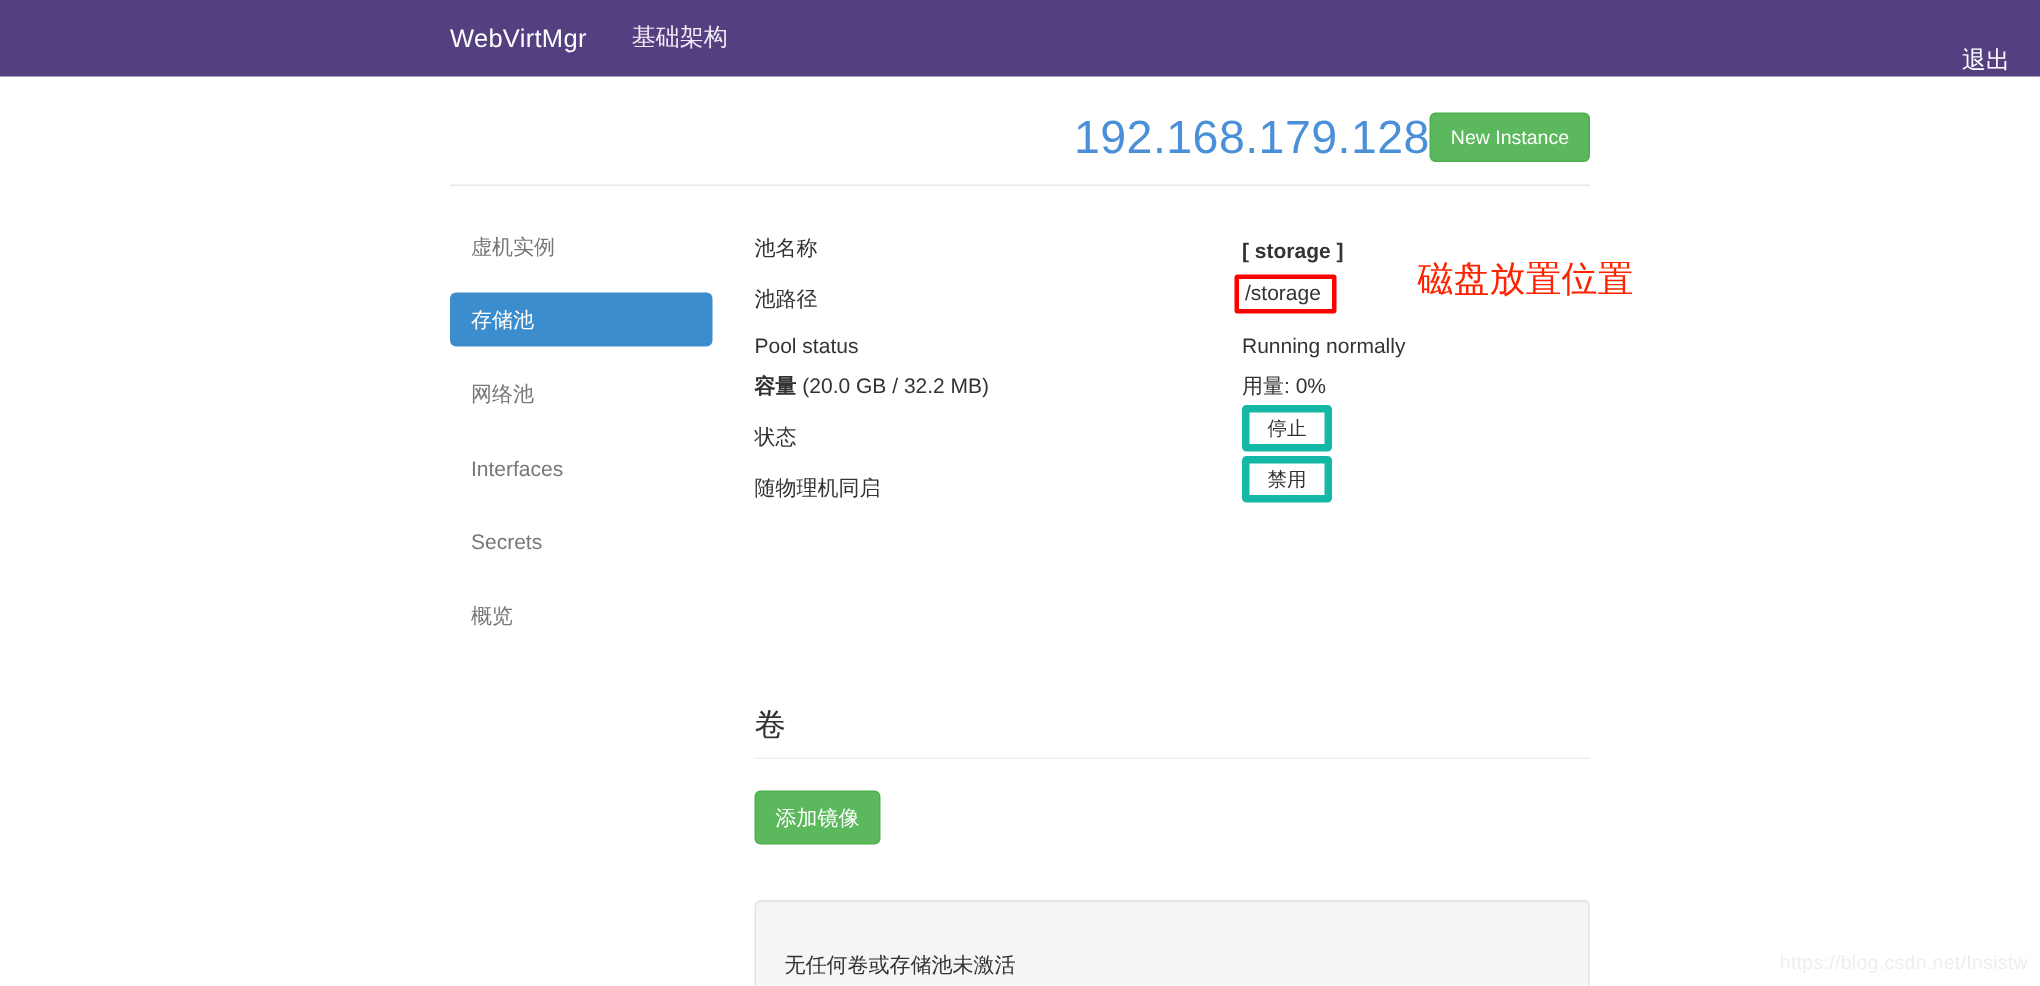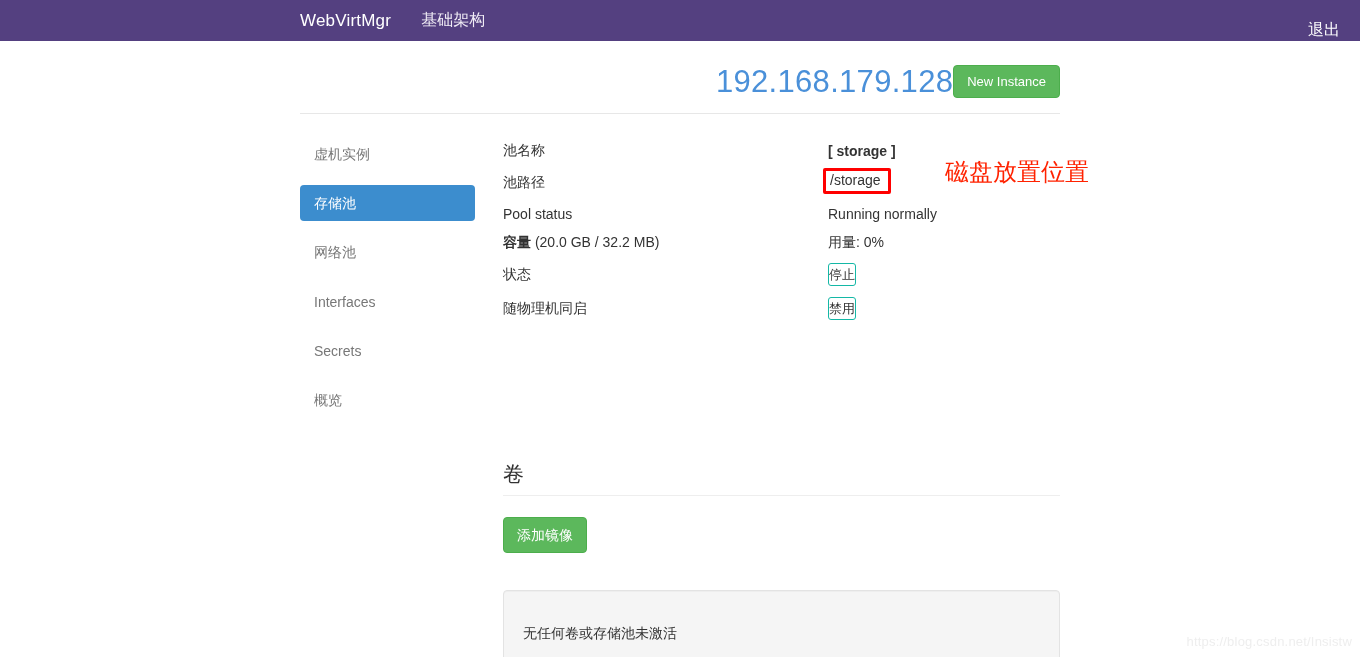--- a/index.html
+++ b/index.html
@@ -11,21 +11,21 @@
     height: 657px;
     background: #ffffff;
     font-family: "Liberation Sans", "DejaVu Sans", sans-serif;
     color: #333333;
     overflow: hidden;
     position: relative;
   }
 
   
   .navbar {
-    height: 41px;
+    height: 51px;
     background: #544080;
     display: flex;
     align-items: center;
     position: relative;
   }
   .navbar-inner {
     width: 760px;
     margin: 0 auto;
     display: flex;
     align-items: center;
@@ -97,23 +97,23 @@
   }
   .btn-success-lg {
     background: #5cb85c;
     border: 1px solid #4cae4c;
     color: #ffffff;
     padding: 10px 13px;
     font-size: 14px;
   }
   .btn-default-xs {
     background: #ffffff;
-    border: 1px solid #14b8a6;
-    color: #333333;
-    padding: 4px 0;
+    border: 5px solid #14b8a6;
+    color: #333333;
+    padding: 4px 12px;
     font-size: 13px;
     border-radius: 3px;
   }
 
   
   .content-row {
     display: flex;
     margin-top: 22px;
   }
   .sidebar {
@@ -137,21 +137,21 @@
     color: #ffffff;
   }
 
   .detail {
     flex: 1 1 auto;
     padding-left: 28px;
     position: relative;
   }
   .dl-row {
     display: flex;
-    align-items: center;
+    align-items: flex-end;
     margin-bottom: 0;
     min-height: 29px;
   }
   .dl-term {
     width: 325px;
     flex: 0 0 325px;
     font-size: 14px;
     color: #333333;
     padding-top: 1px;
   }

